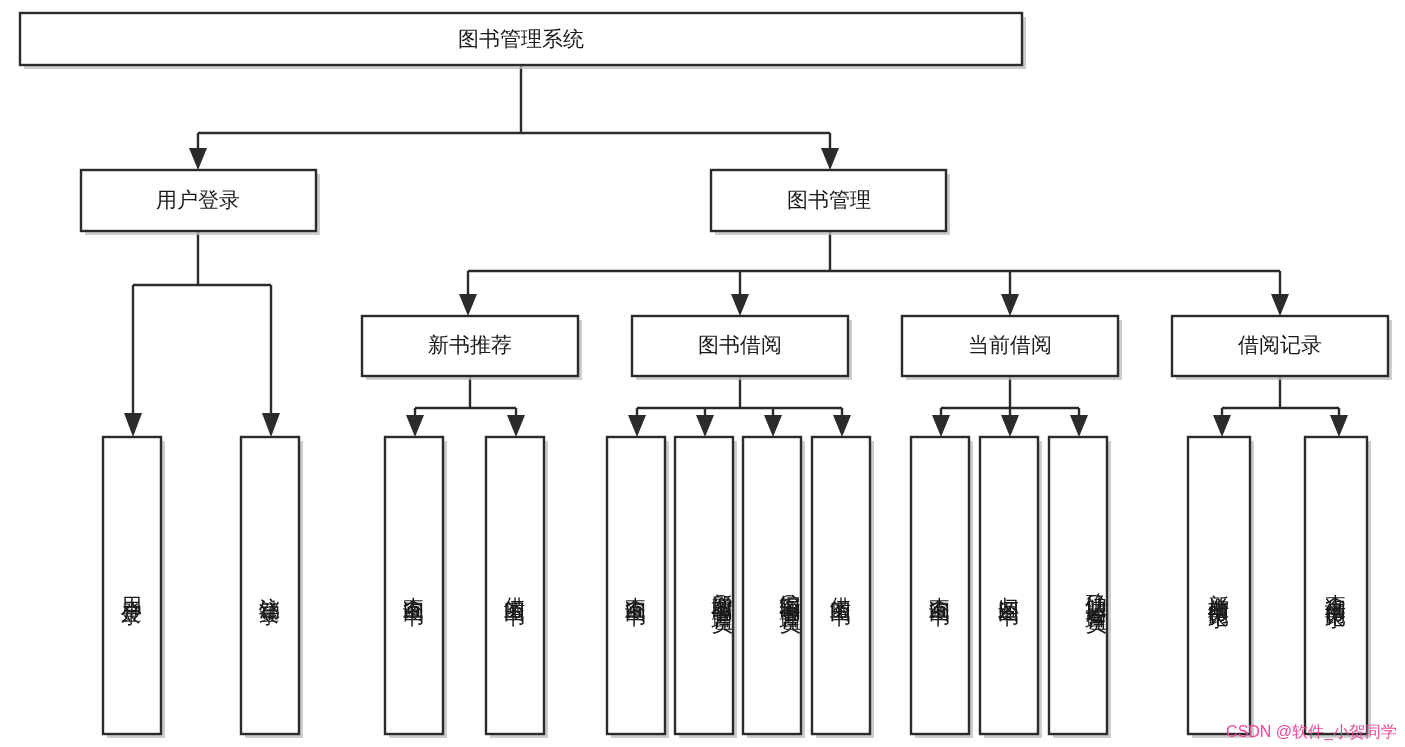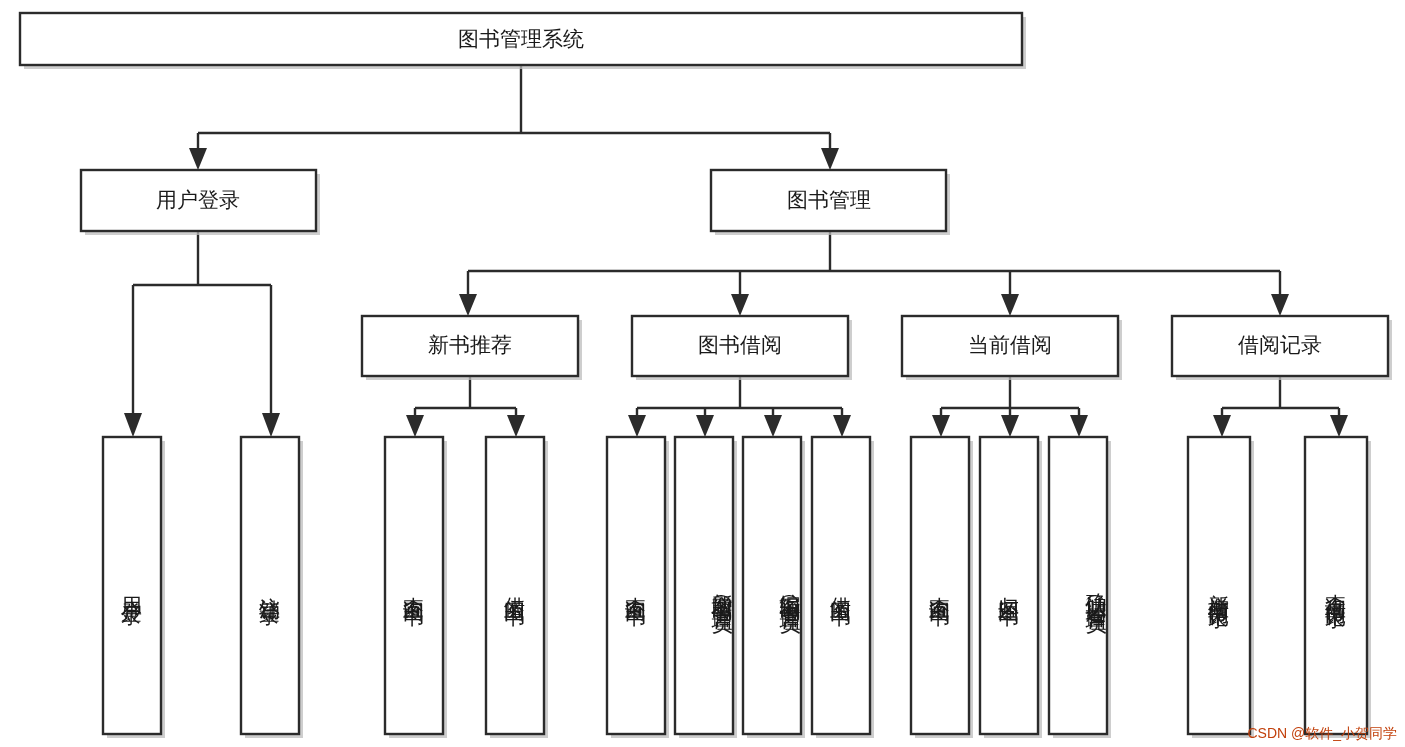--- a/index.html
+++ b/index.html
@@ -64,22 +64,22 @@
     letter-spacing: 3px;
     line-height: 1;
     white-space: nowrap;
     pointer-events: none;
   }
   .watermark {
     position: absolute;
     right: 8px;
     bottom: 4px;
     font-family: "Liberation Sans", sans-serif;
-    font-size: 14px;
-    color: #c2410c;
+    font-size: 16px;
+    color: #ec4899;
     white-space: nowrap;
     user-select: none;
   }
 </style>
 </head>
 <body>
 
 <div id="diagram-root">
 
   <svg id="tree-svg" viewBox="0 0 1405 747">

